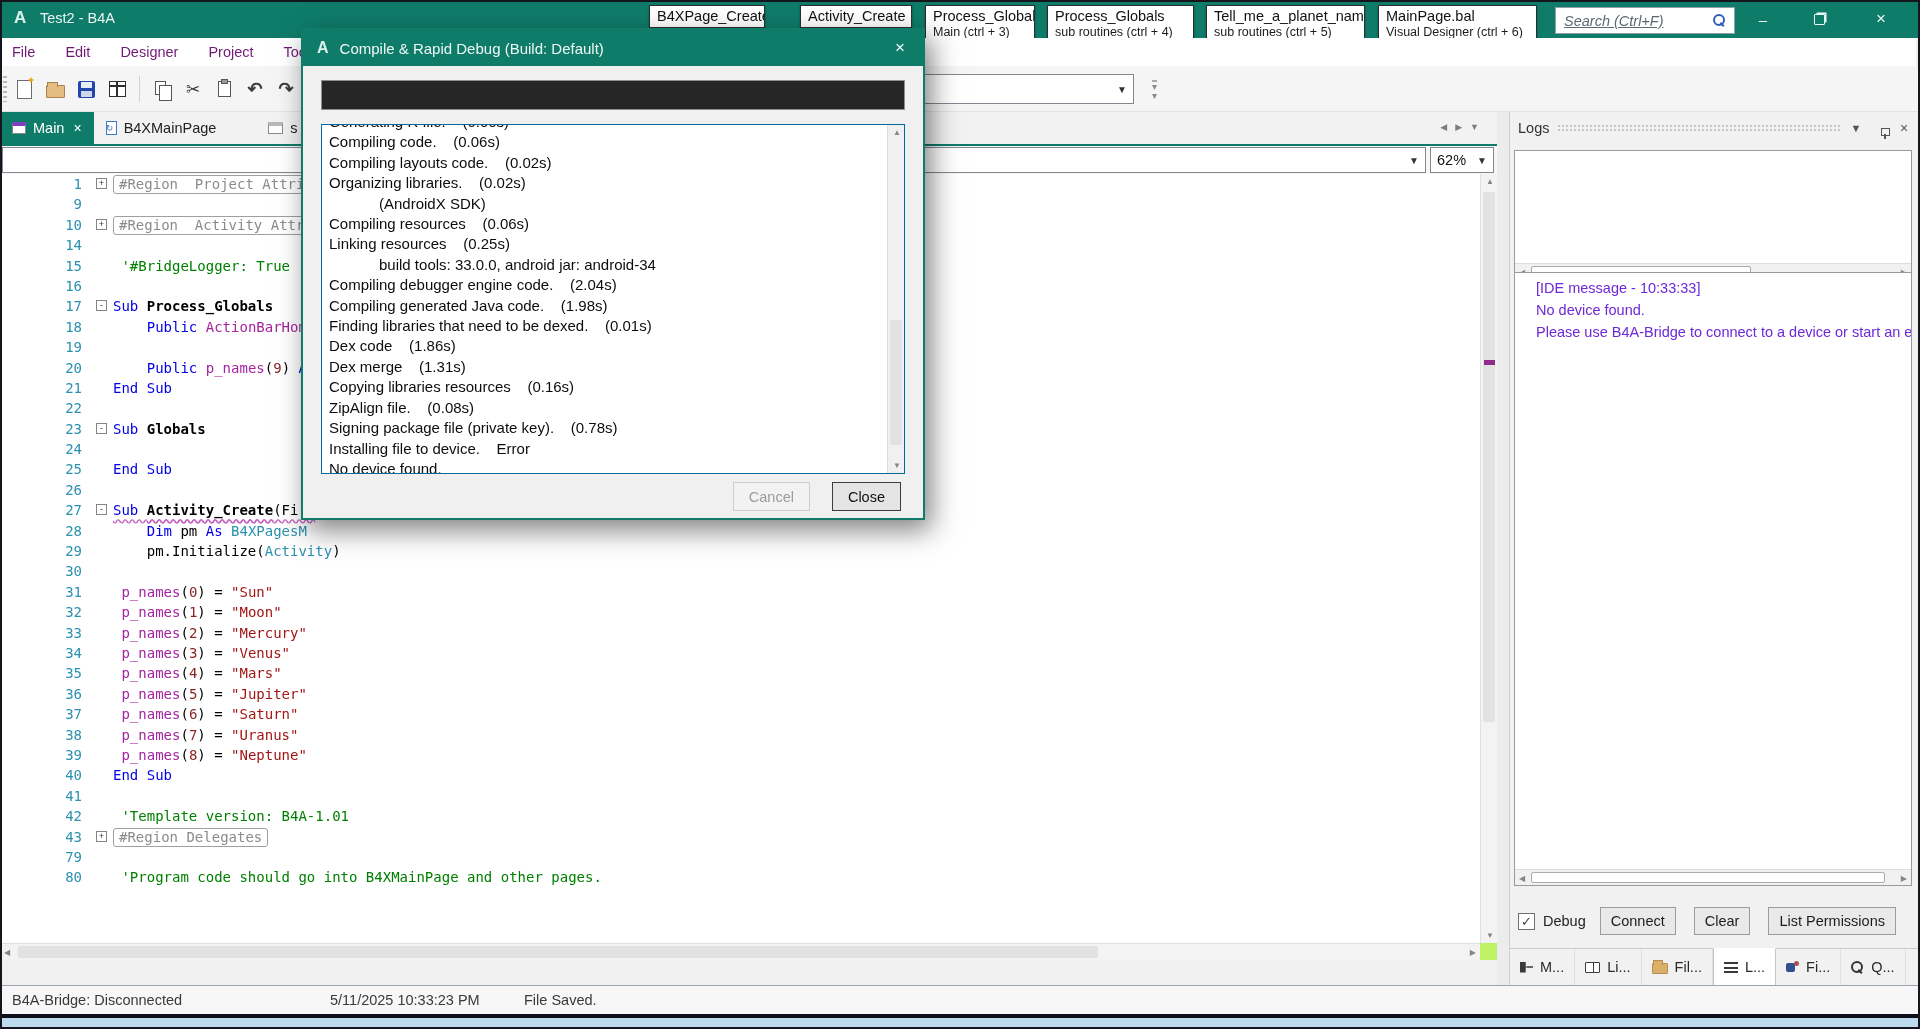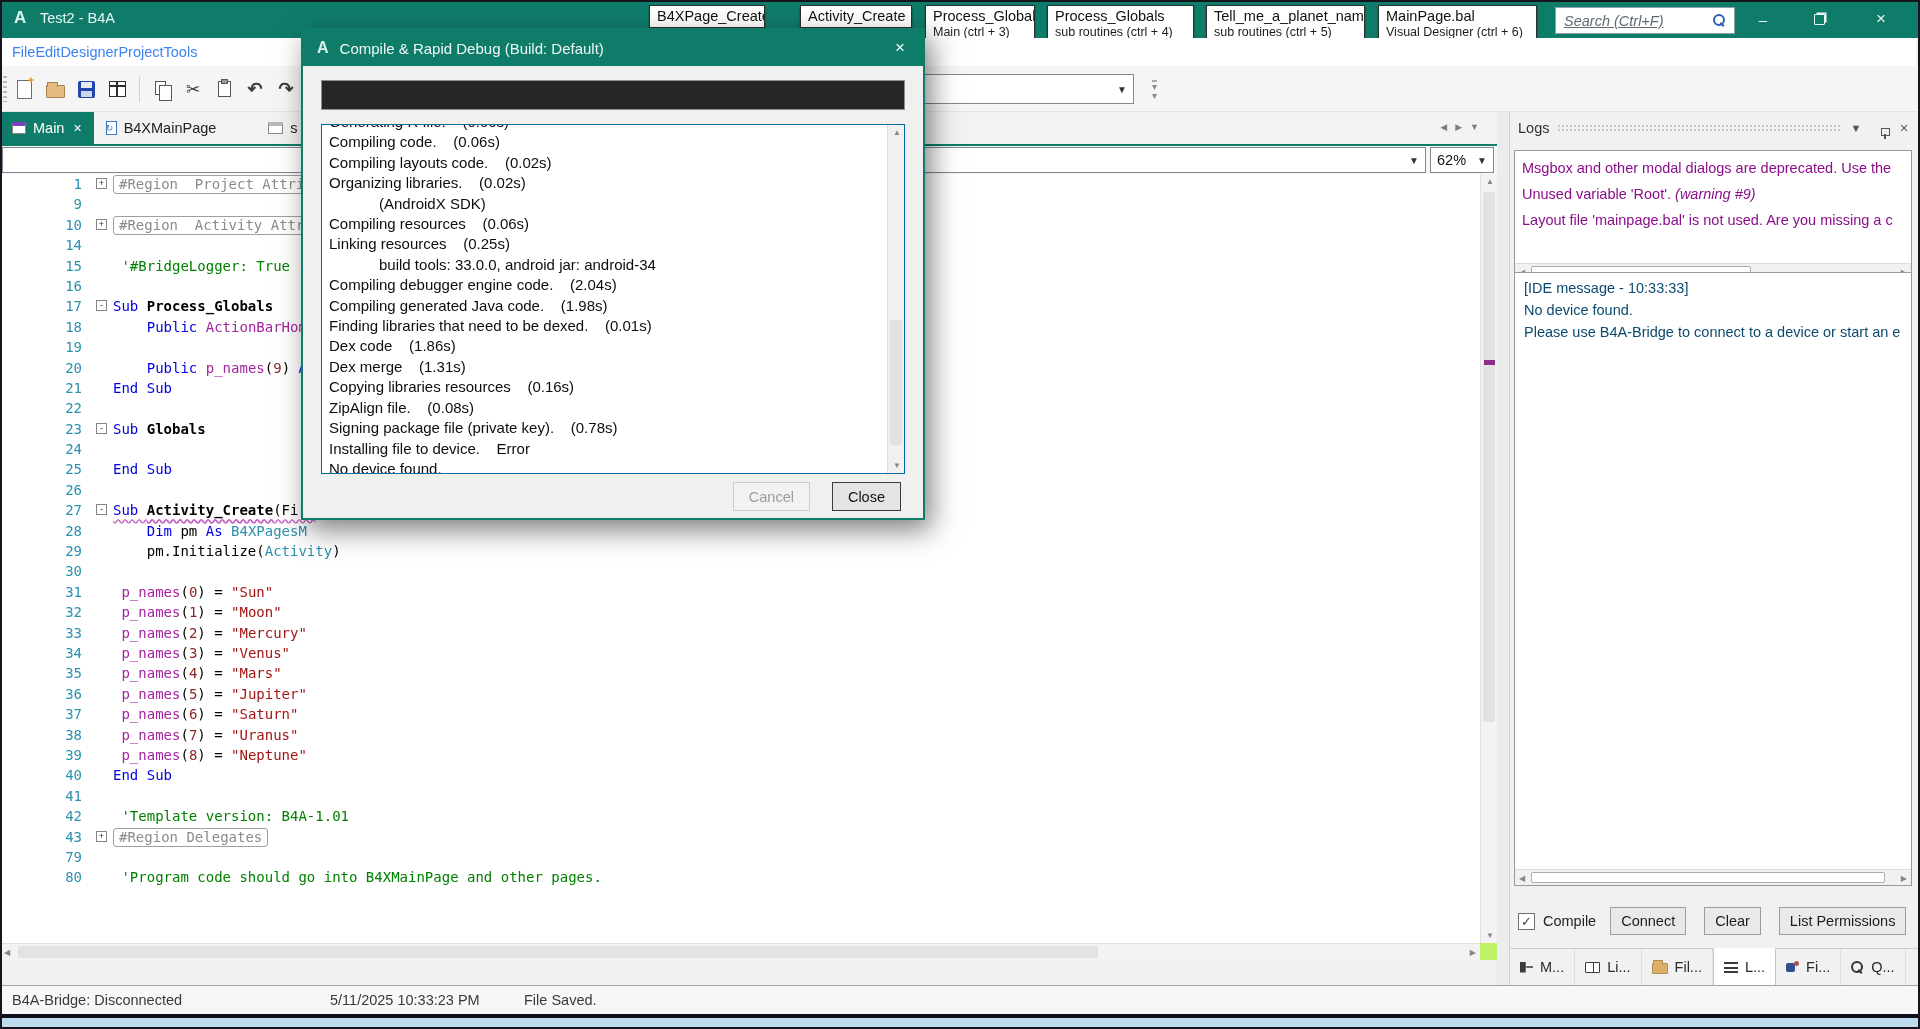--- a/index.html
+++ b/index.html
@@ -18,21 +18,21 @@
   .wctl.cls { right:22px; font-size:17px; }
   .maxbox { width:11px; height:11px; border:1.5px solid #e9f6f3; border-radius:1px; box-shadow:2px -2px 0 -0.5px #e9f6f3; }
 
   
   .ft { position:absolute; background:#fff; border:1px solid #2e2e2e; padding:2px 7px; font-size:14.5px; color:#111; line-height:17px; white-space:nowrap; overflow:hidden; box-shadow:0 1px 2px rgba(0,0,0,.4); }
   .ft .l2 { font-size:12.5px; color:#1c1c1c; line-height:15px; }
   .searchbox { position:absolute; left:1555px; top:7px; width:180px; height:27px; background:#fff; border:1px solid #8fa0a8; display:flex; align-items:center; padding:0 8px; }
   .searchbox .ph { flex:1; font-style:italic; color:#5f6a70; font-size:14.5px;text-decoration:underline; }
 
   
-  .menubar { position:absolute; top:38px; left:0; right:4px; height:28px; background:#fff; display:flex; align-items:center; padding-left:12px; font-size:14.5px; color:#3b82f6; }
+  .menubar { position:absolute; top:38px; left:0; right:4px; height:28px; background:#fff; display:flex; align-items:center; padding-left:12px; gap:30px; font-size:14.5px; color:#701a75; }
 
   
   .toolbar { position:absolute; top:66px; left:0; right:0; height:46px; background:#f5f5f5; border-bottom:1px solid #e3e3e3; }
   .grip { position:absolute; left:3px; top:10px; width:4px; height:26px; background:repeating-linear-gradient(#b9b9b9 0 2px, transparent 2px 5px); }
   .ticons { position:absolute; left:12px; top:8px; display:flex; align-items:center; gap:7px; height:30px; }
   .tsep { width:1px; height:26px; background:#d2d2d2; margin:0 3px; }
   .ticon { width:24px; height:26px; display:flex; align-items:center; justify-content:center; position:relative; }
   .ic-new-project { width:15px; height:19px; background:#fff; border:1.5px solid #6d6d6d; position:relative; }
   .ic-new-project::after { content:""; position:absolute; right:-4px; top:-4px; width:7px; height:7px; background:#e8a01e; clip-path:polygon(50% 0,63% 37%,100% 50%,63% 63%,50% 100%,37% 63%,0 50%,37% 37%); }
   .ic-open-project { width:19px; height:13px; background:#e5bd83; border:1px solid #a8834f; border-radius:1px; position:relative; margin-top:4px; }
@@ -105,21 +105,21 @@
   .ldots { flex:1; height:8px; background:radial-gradient(circle,#c6c6c6 1px,transparent 1.2px); background-size:4px 4px; }
   .lich { color:#555; font-size:11px; width:16px; text-align:center; }
   .pin { width:9px; height:11px; position:relative; }
   .pin::before { content:""; position:absolute; left:1px; top:0; width:7px; height:6px; border:1.5px solid #555; }
   .pin::after { content:""; position:absolute; left:4px; top:6px; width:1.5px; height:5px; background:#555; }
   .lbox { position:absolute; left:4px; right:8px; background:#fff; border:1px solid #9a9a9a; overflow:hidden; }
   .warnbox { top:38px; height:130px; }
   .warnbox .line { font-size:14.5px; color:#8b0f8b; line-height:26px; padding-left:7px; white-space:pre; }
   .warnbox .line i { font-style:italic; }
   .idebox { top:160px; height:614px; }
-  .idebox .line { font-size:14.5px; color:#0c4a6e; line-height:22px; padding-left:9px; white-space:pre; }
+  .idebox .line { font-size:14.5px; color:#6d28d9; line-height:22px; padding-left:21px; white-space:pre; }
   .lbox .pad { padding-top:4px; }
   .innerhscroll { position:absolute; left:0; right:0; bottom:0; height:16px; background:#f1f1f1; border-top:1px solid #ddd; }
   .whthumb { position:absolute; top:2px; bottom:2px; background:#fff; border:1px solid #ababab; border-radius:2px; }
   .filterrow { position:absolute; left:8px; right:8px; top:792px; height:34px; display:flex; align-items:center; gap:14px; }
   .chk { width:17px; height:17px; background:#fff; border:1px solid #707070; color:#444; font-size:13px; line-height:15px; text-align:center; }
   .flabel { font-size:14.5px; color:#222; margin-left:-6px; }
   .lbtn { height:28px; padding:0 10px; background:#e9e9e9; border:1px solid #9c9c9c; font-size:14.5px; color:#1d1d1d; display:flex; align-items:center; }
   .ltabs { position:absolute; left:0; right:0; bottom:0; height:37px; background:#f1f1f1; border-top:1px solid #cccccc; display:flex; align-items:stretch; }
   .ltab { display:flex; align-items:center; gap:7px; padding:0 10px; font-size:14.5px; color:#2a2a2a; border-right:1px solid #e0e0e0; }
   .ltab.active { background:#fff; border-right:1px solid #c6c6c6; border-left:1px solid #c6c6c6; margin-top:-1px; border-top:1px solid #fff; }
@@ -336,46 +336,41 @@
 
   <div class="logspanel">
     <div class="lheader">
       <span class="t">Logs</span>
       <div class="ldots"></div>
       <span class="lich">▼</span>
       <span class="lich"><span class="pin"></span></span>
       <span class="lich" style="font-size:14px">×</span>
     </div>
     <div class="lbox warnbox">
-      <div class="pad" id="warnList">
-          <div class="line">Msgbox and other modal dialogs are deprecated. Use the</div>
-          <div class="line">Unused variable 'Root'. <i>(warning #9)</i></div>
-          <div class="line">Layout file 'mainpage.bal' is not used. Are you missing a c</div>
-        </div>
       <div class="innerhscroll">
         <span class="sbarrow" style="left:4px;top:4px">◀</span>
         <div class="whthumb" style="left:16px;width:220px"></div>
         <span class="sbarrow" style="right:4px;top:4px">▶</span>
       </div>
     </div>
     <div class="lbox idebox">
       <div class="pad" id="ideList">
           <div class="line">[IDE message - 10:33:33]</div>
           <div class="line">No device found.</div>
           <div class="line">Please use B4A-Bridge to connect to a device or start an e</div>
         </div>
       <div class="innerhscroll">
         <span class="sbarrow" style="left:4px;top:4px">◀</span>
         <div class="whthumb" style="left:16px;right:26px"></div>
         <span class="sbarrow" style="right:4px;top:4px">▶</span>
       </div>
     </div>
     <div class="filterrow">
       <span class="chk">✓</span>
-      <span class="flabel">Compile</span>
+      <span class="flabel">Debug</span>
       <span id="logBtns" style="display:flex;gap:18px">
           <div class="lbtn">Connect</div>
           <div class="lbtn">Clear</div>
           <div class="lbtn">List Permissions</div>
         </span>
     </div>
     <div class="ltabs" id="logTabs">
         <div class="ltab">
           <div class="i-grid"></div>
           <span>M...</span>

